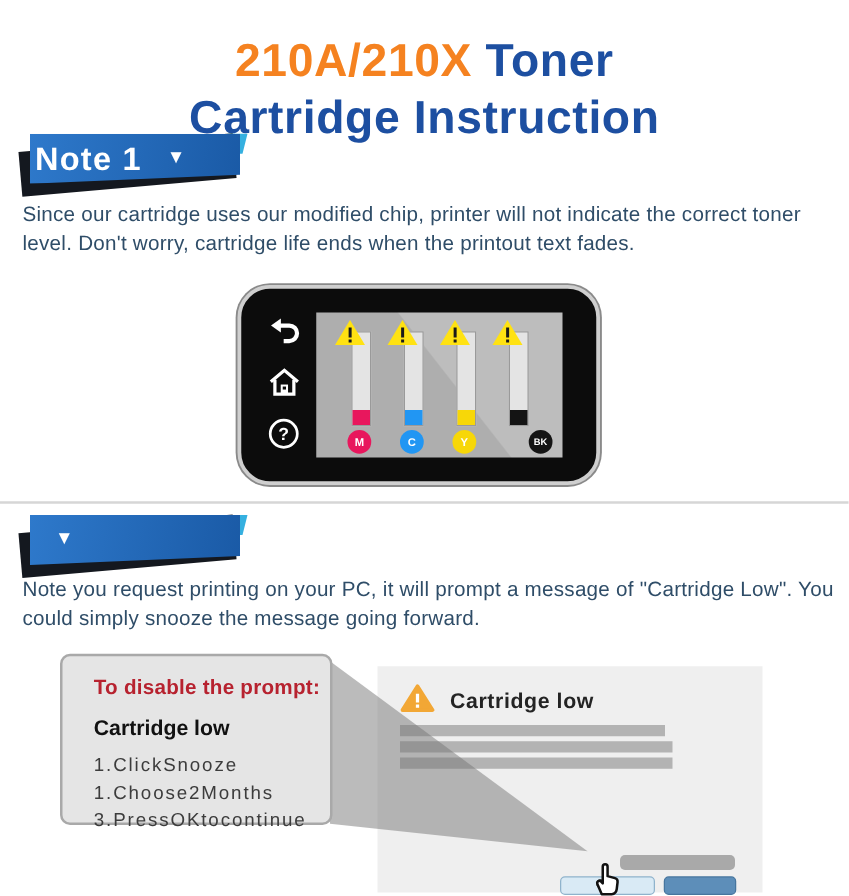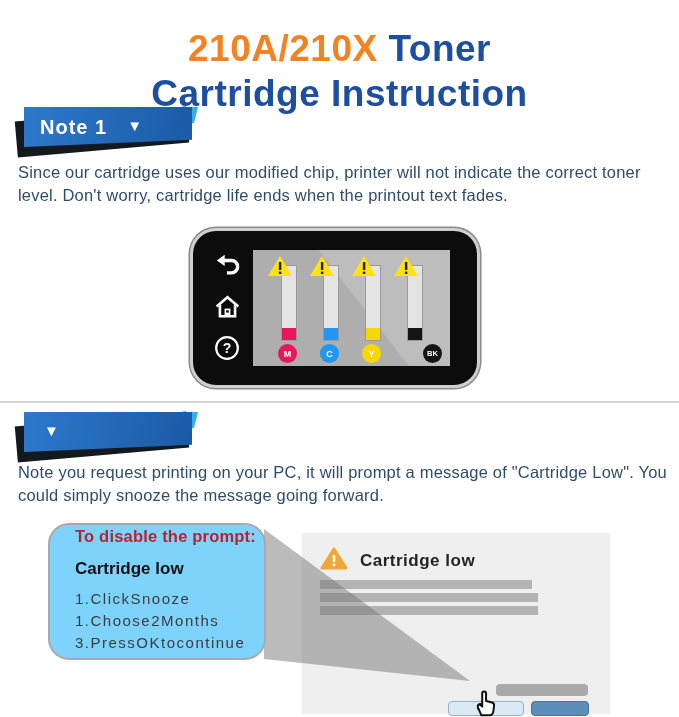--- a/index.html
+++ b/index.html
@@ -15,21 +15,21 @@
   
   .badge{position:absolute;width:180px;height:50px;}
   .badge .shadow{position:absolute;left:-6px;top:9px;width:172px;height:36px;
     background:#14181f;transform:rotate(-5deg);}
   .badge .accent{position:absolute;right:6px;top:2px;width:16px;height:16px;
     background:#35b0e0;transform:skewX(-14deg);}
   .badge .main{position:absolute;left:2px;top:2px;width:168px;height:40px;
     background:linear-gradient(100deg,#2e79cb 0%,#1a5aa6 100%);
     clip-path:polygon(0 0,100% 0,100% 82%,0 100%);
     display:flex;align-items:center;}
-  .badge .label{color:#fff;font-size:20px;font-weight:800;padding-left:16px;
+  .badge .label{color:#fff;font-size:26px;font-weight:800;padding-left:4px;
     letter-spacing:1px;line-height:36px;}
   .badge .tri{color:#fff;font-size:15px;margin-left:20px;margin-top:-4px;}
   
   .para{position:absolute;left:18px;width:652px;font-size:16.5px;
     line-height:22.5px;color:#2f4d68;font-weight:400;letter-spacing:0.2px;}
   .para .red{color:#c2313e;}
   
   .panel{position:absolute;left:190px;top:228px;width:290px;height:160px;
     background:#0c0c0c;border:3px solid #cfcfcf;border-radius:26px;
     box-shadow:0 0 0 1.5px #8a8a8a;box-sizing:border-box;}
@@ -69,23 +69,23 @@
   .dlg-pill{position:absolute;left:194px;top:151px;width:92px;height:12px;
     background:#a9a9a9;border-radius:4px;}
   .btn-ok{position:absolute;left:146px;top:168px;width:76px;height:15px;
     background:#d9eaf5;border:1.5px solid #8fb3cc;border-radius:4px;box-sizing:border-box;
     font-size:10px;font-weight:700;color:#222;letter-spacing:2px;text-align:center;
     line-height:12px;z-index:4;}
   .btn-blue{position:absolute;left:229px;top:168px;width:58px;height:15px;
     background:#5d8eb9;border:1.5px solid #46759e;border-radius:4px;box-sizing:border-box;z-index:4;}
   
   .beam{position:absolute;left:0;top:495px;z-index:2;}
-  .bubble{position:absolute;left:48px;top:523px;width:218px;height:137px;background:#7dd3fc;
-    border:2px solid #a9a9a9;border-radius:21px;box-sizing:border-box;z-index:3;
-    padding:2px 0 0 25px;}
+  .bubble{position:absolute;left:48px;top:523px;width:218px;height:137px;background:#e5e5e5;
+    border:2px solid #a9a9a9;border-radius:8px;box-sizing:border-box;z-index:3;
+    padding:16px 0 0 25px;}
   .bubble .bheading{color:#b7222f;font-size:16.5px;font-weight:800;letter-spacing:0.2px;}
   .bubble .bsub{color:#111;font-size:17px;font-weight:800;margin-top:13px;}
   .bubble .bstep{color:#3c3c3c;font-size:15px;letter-spacing:1.5px;line-height:22px;}
   .bubble .bsteps{margin-top:9px;}
   .cursor{position:absolute;left:468px;top:686px;z-index:5;}
 </style>
 </head>
 <body>
 
 <div class="title">

